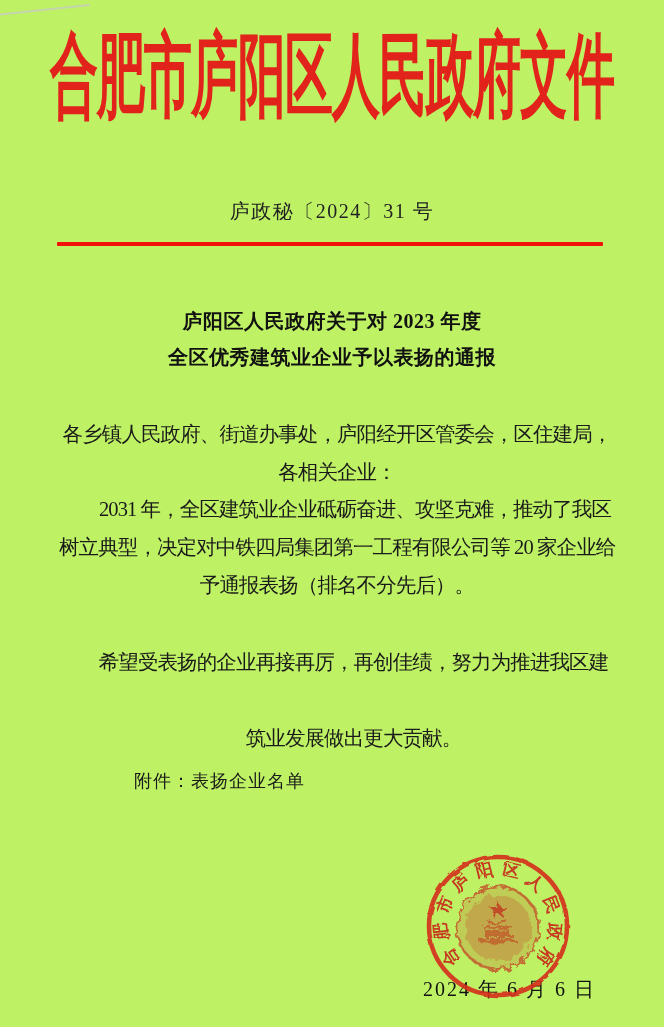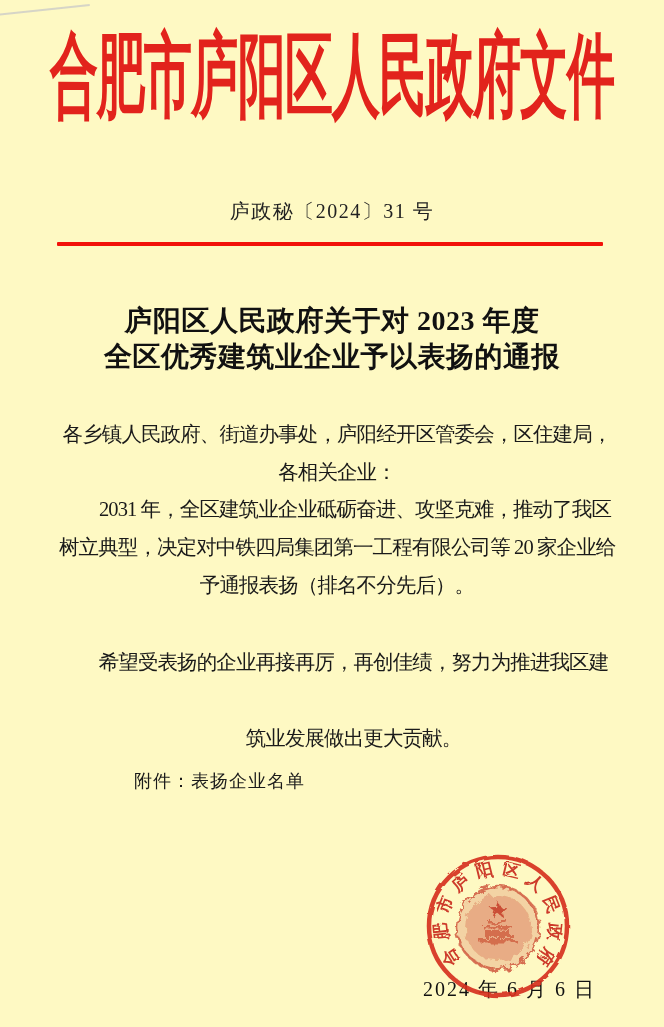--- a/index.html
+++ b/index.html
@@ -1,18 +1,18 @@
 <!DOCTYPE html>
 <html><head>
 <meta charset="utf-8">
 <style>
   html,body { margin:0; padding:0; background:#ffffff; }
   .page {
     position:relative; width:664px; height:1027px; margin:0 auto;
-    background:#fef9c3; overflow:hidden;
+    background:#bef264; overflow:hidden;
     font-family:"Liberation Serif","DejaVu Serif",serif;
     color:#1a1a1a;
   }
   .scan-artifact {
     position:absolute; left:-6px; top:9px; width:96px; height:2px;
     background:#c8c8c8; transform:rotate(-6deg); opacity:.75;
   }
   .agency-header {
     position:absolute; left:0; right:0; top:30px; text-align:center;
     line-height:1; white-space:nowrap;
@@ -24,21 +24,21 @@
   .doc-number {
     position:absolute; left:0; right:0; top:198px; text-align:center;
     font-size:20px; letter-spacing:1.5px; color:#222;
   }
   .red-divider {
     position:absolute; left:57px; top:242px; width:546px; height:4px;
     background:#f2120a; border-radius:1px;
   }
   .doc-title {
     position:absolute; left:0; right:0; top:303px; text-align:center;
-    font-size:28px; font-weight:700; line-height:36px; color:#111;
+    font-size:20px; font-weight:700; line-height:36px; color:#111;
     letter-spacing:0.5px;
   }
   .doc-body {
     position:absolute; left:59px; top:416px; width:556px;
     font-size:20.5px; line-height:37.7px; letter-spacing:-0.9px;text-align:center;
   }
   .doc-body .bline { white-space:nowrap; }
   .doc-body .ind  { padding-left:36px; }
   .doc-body .ind2 { padding-left:33px;margin-top:39px; }
   .attachment {

